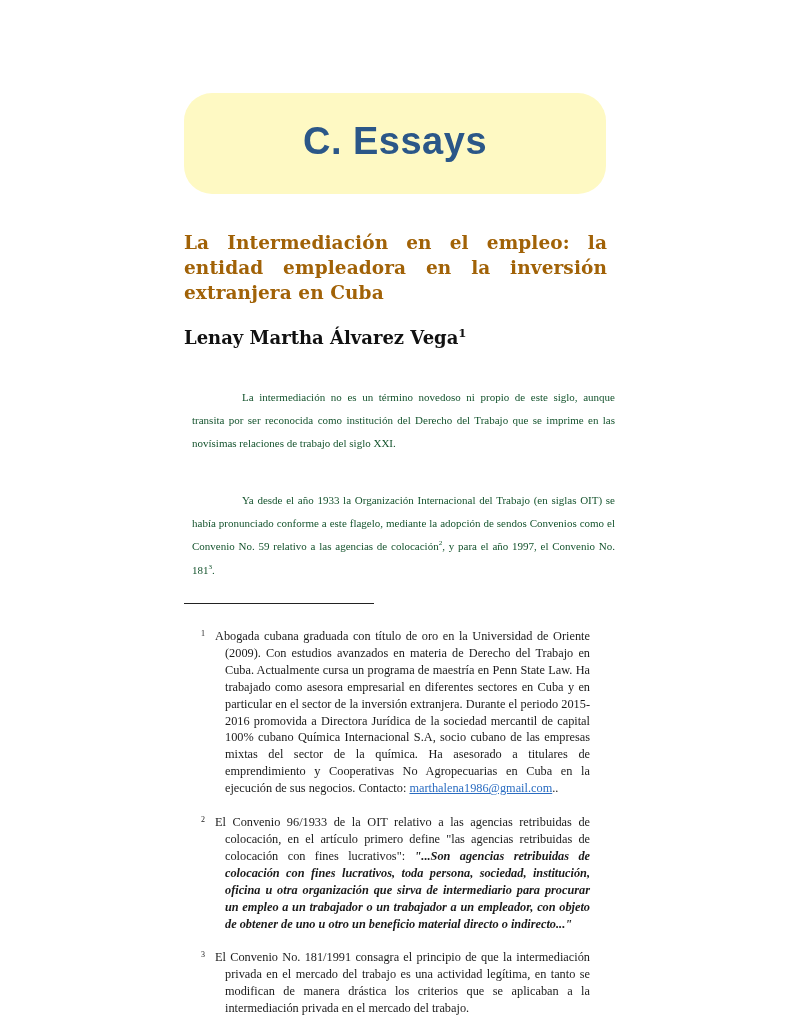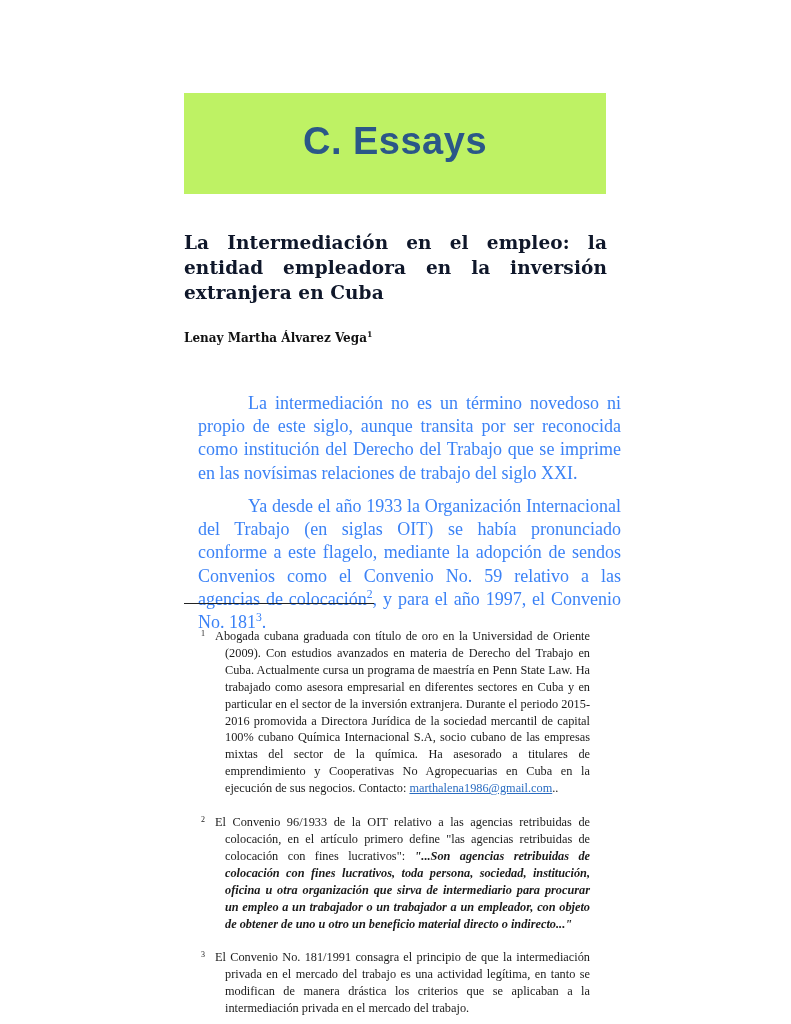--- a/index.html
+++ b/index.html
@@ -14,24 +14,25 @@
       overflow: hidden;
       font-family: "DejaVu Serif", "Liberation Serif", serif;
       color: #1a1a1a;
     }
     .section-banner {
       position: absolute;
       left: 184px;
       top: 93px;
       width: 422px;
       height: 101px;
-      background: #bef264;
+      background: #fef9c3;
       display: flex;
       align-items: center;
       justify-content: center;
+      border-radius: 28px;
     }
     .section-banner .banner-text {
       font-family: "Liberation Sans", "DejaVu Sans", sans-serif;
       font-weight: bold;
       font-size: 38px;
       color: #2b5788;
       letter-spacing: 0.5px;
       margin-top: -4px;
     }
     .content {
@@ -41,45 +42,45 @@
     }
     .article-title {
       top: 230px;
       font-family: "DejaVu Serif", serif;
       font-weight: bold;
       font-size: 18.5px;
       line-height: 25px;
       text-align: justify;
       text-align-last: left;
       letter-spacing: 0.1px;
-      color: #0f172a;
+      color: #a16207;
       margin: 0;
     }
     .author {
       top: 328px;
       font-family: "DejaVu Serif", serif;
       font-weight: bold;
-      font-size: 12px;
+      font-size: 18px;
       line-height: 20px;
       color: #111;
       margin: 0;
     }
     sup {
       font-size: 65%;
       line-height: 0;
       vertical-align: super;
     }
     .body-para {
       font-family: "Liberation Serif", "DejaVu Serif", serif;
-      font-size: 18px;
+      font-size: 11px;
       line-height: 23.2px;
       text-align: justify;
       text-indent: 50px;
-      margin: 14px;
-      color: #3b82f6;
+      margin: 8px;
+      color: #14532d;
     }
     .para-1 { top: 378px; }
     .para-2 { top: 481px; }
     .footnote-rule {
       position: absolute;
       left: 184px;
       top: 603px;
       width: 190px;
       height: 0;
       border-top: 1.3px solid #222;

